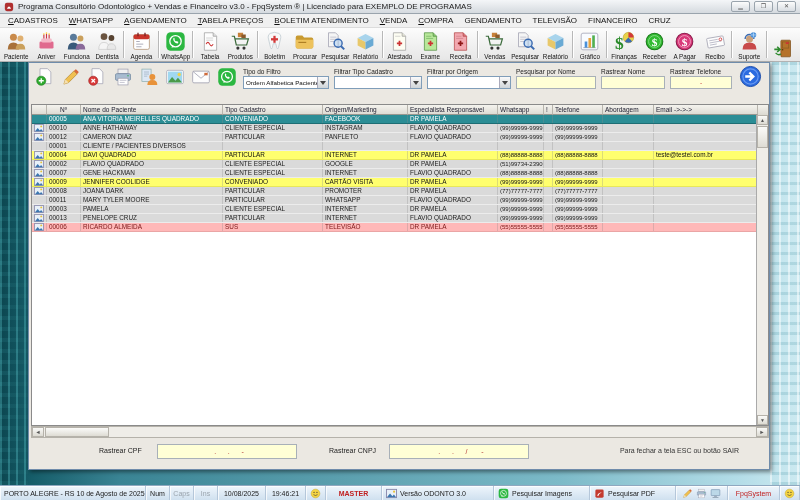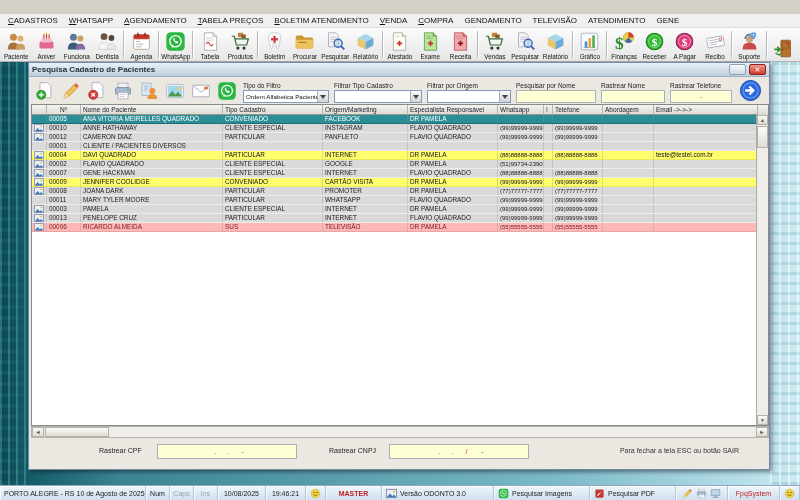--- a/index.html
+++ b/index.html
@@ -124,33 +124,45 @@
   .s-img{width:96px;flex:none;}
   .s-pdf{width:86px;flex:none;}
   .s-tray{width:52px;justify-content:center;flex:none;}
   .s-brand{width:52px;justify-content:center;color:#c02020;flex:none;}
 </style>
 </head>
 <body>
 
 <div id="screen">
 
+  <div class="titlebar">
+    <span class="app-icon">
+        <svg viewBox="0 0 24 24">
+          <rect x="2" y="2" width="20" height="20" rx="5" fill="#b03030"></rect>
+          <path d="M7 16q5-10 10 0" fill="#fff"></path>
+        </svg>
+      </span>
+    <span class="title">Programa Consultório Odontológico + Vendas e Financeiro v3.0 - FpqSystem ® | Licenciado para  EXEMPLO DE PROGRAMAS</span>
+    <span class="winbtn">▁</span>
+    <span class="winbtn">❐</span>
+    <span class="winbtn">✕</span>
+  </div>
 
   <div class="menubar">
       <span class="menu-item"><u>C</u>ADASTROS</span>
       <span class="menu-item"><u>W</u>HATSAPP</span>
       <span class="menu-item"><u>A</u>GENDAMENTO</span>
       <span class="menu-item"><u>T</u>ABELA PREÇOS</span>
       <span class="menu-item"><u>B</u>OLETIM ATENDIMENTO</span>
       <span class="menu-item"><u>V</u>ENDA</span>
       <span class="menu-item"><u>C</u>OMPRA</span>
       <span class="menu-item">GENDAMENTO</span>
       <span class="menu-item">TELEVISÃO</span>
-      <span class="menu-item">ATENDIMENTO</span>
-      <span class="menu-item">GENE</span>
+      <span class="menu-item">FINANCEIRO</span>
+      <span class="menu-item">CRUZ</span>
     </div>
 
   <div class="toolbar">
       <div class="tb-btn">
         <div class="tb-icon">
           <svg viewBox="0 0 24 24">
             <circle cx="8.5" cy="7" r="4" fill="#c98a4b"></circle>
             <path d="M2 21q0-8 6.5-8t6.5 8z" fill="#a8713a"></path>
             <circle cx="16.5" cy="8.5" r="3.4" fill="#e0b070"></circle>
             <path d="M11 21q0-6.5 5.5-6.5t5.5 6.5z" fill="#caa05c"></path>
@@ -435,25 +447,20 @@
         </div>
         <div class="tb-label"></div>
       </div>
     </div>
 
   <div class="mdi">
     <div class="patL"></div>
     <div class="patR"></div>
 
     <div class="win">
-      <div class="win-title">
-        <span class="t">Pesquisa Cadastro de Pacientes</span>
-        <span class="win-min"></span>
-        <span class="win-close">✕</span>
-      </div>
 
       <div class="win-toolbar">
         <div class="wt-icons">
             <div class="wt-btn">
               <span>
                 <svg viewBox="0 0 24 24">
                   <path d="M6 2h9l4 4v14H6z" fill="#fdfdfd" stroke="#99a" stroke-width=".8"></path>
                   <circle cx="7.5" cy="16.5" r="5.5" fill="#2eaa2e" stroke="#1a7a1a" stroke-width=".7"></circle>
                   <path d="M7.5 13.5v6M4.5 16.5h6" stroke="#fff" stroke-width="1.6"></path>
                 </svg>

